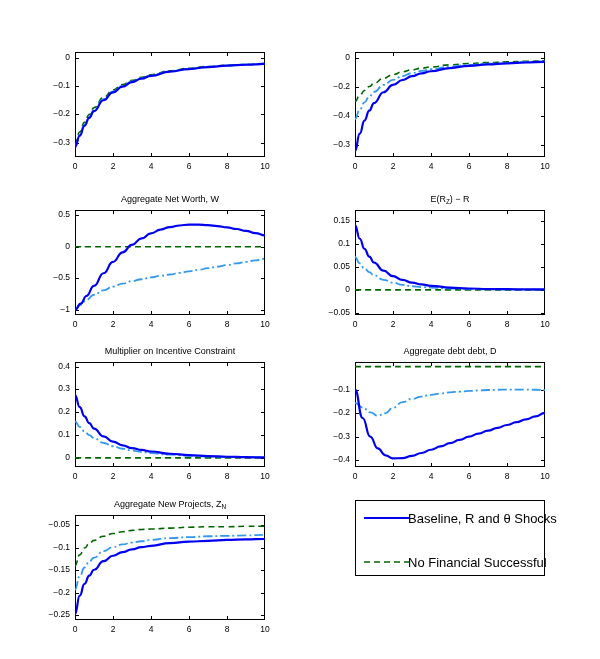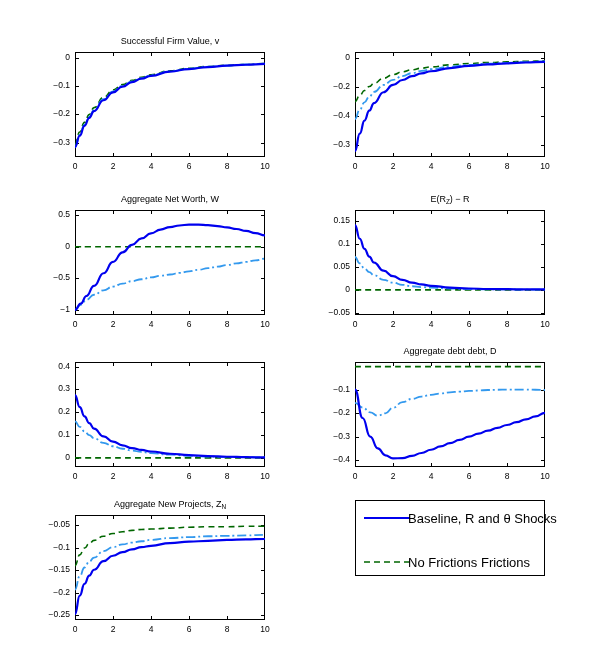--- a/index.html
+++ b/index.html
@@ -77,21 +77,20 @@
     color: #000;
     white-space: nowrap;
   }
   sub { font-size: 0.72em; vertical-align: -0.25em; }
 </style>
 </head>
 <body>
 
 <div id="page">
     <div class="panel" style="left: 15px; top: 36px; width: 260px; height: 145px;">
-      <div class="panel-title" style="left: 60px; width: 190px;">Successful Firm Value, v</div>
       <div class="plotbox" style="left: 60px; top: 16px; width: 190px; height: 105px;"></div>
       <div class="axis-label ylabel" style="left: 0px; width: 55px; top: 100.811px;">−0.3</div>
       <div style="position: absolute; background: rgb(0, 0, 0); left: 60px; top: 106.811px; width: 4px; height: 1px;"></div>
       <div style="position: absolute; background: rgb(0, 0, 0); left: 246px; top: 106.811px; width: 4px; height: 1px;"></div>
       <div class="axis-label ylabel" style="left: 0px; width: 55px; top: 72.4324px;">−0.2</div>
       <div style="position: absolute; background: rgb(0, 0, 0); left: 60px; top: 78.4324px; width: 4px; height: 1px;"></div>
       <div style="position: absolute; background: rgb(0, 0, 0); left: 246px; top: 78.4324px; width: 4px; height: 1px;"></div>
       <div class="axis-label ylabel" style="left: 0px; width: 55px; top: 44.0541px;">−0.1</div>
       <div style="position: absolute; background: rgb(0, 0, 0); left: 60px; top: 50.0541px; width: 4px; height: 1px;"></div>
       <div style="position: absolute; background: rgb(0, 0, 0); left: 246px; top: 50.0541px; width: 4px; height: 1px;"></div>
@@ -263,20 +262,21 @@
           </clipPath>
         </defs>
         <g clip-path="url(#clip3)">
           <path d="M 0.00 79.89 C 2.38 79.89 2.38 79.89 4.75 79.89 C 7.13 79.89 7.13 79.89 9.50 79.89 C 11.88 79.89 11.88 79.89 14.25 79.89 C 16.63 79.89 16.63 79.89 19.00 79.89 C 23.75 79.89 23.75 79.89 28.50 79.89 C 33.25 79.89 33.25 79.89 38.00 79.89 C 42.75 79.89 42.75 79.89 47.50 79.89 C 52.25 79.89 52.25 79.89 57.00 79.89 C 61.75 79.89 61.75 79.89 66.50 79.89 C 71.25 79.89 71.25 79.89 76.00 79.89 C 85.50 79.89 85.50 79.89 95.00 79.89 C 104.50 79.89 104.50 79.89 114.00 79.89 C 123.50 79.89 123.50 79.89 133.00 79.89 C 142.50 79.89 142.50 79.89 152.00 79.89 C 161.50 79.89 161.50 79.89 171.00 79.89 C 180.50 79.89 180.50 79.89 190.00 79.89" fill="none" stroke="#006600" stroke-width="1.6" stroke-dasharray="6,4" stroke-linecap="butt"></path>
           <path d="M 0.00 47.02 C 2.38 47.02 2.38 53.41 4.75 53.41 C 7.13 53.41 7.13 58.43 9.50 58.43 C 11.88 58.43 11.88 62.09 14.25 62.09 C 16.63 62.09 16.63 65.28 19.00 65.28 C 23.75 65.28 23.75 69.85 28.50 69.85 C 33.25 69.85 33.25 72.59 38.00 72.59 C 42.75 72.59 42.75 74.87 47.50 74.87 C 52.25 74.87 52.25 76.24 57.00 76.24 C 61.75 76.24 61.75 77.15 66.50 77.15 C 71.25 77.15 71.25 77.61 76.00 77.61 C 85.50 77.61 85.50 78.52 95.00 78.52 C 104.50 78.52 104.50 78.98 114.00 78.98 C 123.50 78.98 123.50 79.43 133.00 79.43 C 142.50 79.43 142.50 79.43 152.00 79.43 C 161.50 79.43 161.50 79.66 171.00 79.66 C 180.50 79.66 180.50 79.66 190.00 79.66" fill="none" stroke="#3399ee" stroke-width="1.8" stroke-dasharray="9,3,2,3" stroke-linecap="butt"></path>
           <path d="M 0.00 15.07 C 2.38 15.07 2.38 28.76 4.75 28.76 C 7.13 28.76 7.13 38.80 9.50 38.80 C 11.88 38.80 11.88 46.57 14.25 46.57 C 16.63 46.57 16.63 52.50 19.00 52.50 C 23.75 52.50 23.75 60.72 28.50 60.72 C 33.25 60.72 33.25 66.20 38.00 66.20 C 42.75 66.20 42.75 69.85 47.50 69.85 C 52.25 69.85 52.25 72.59 57.00 72.59 C 61.75 72.59 61.75 74.41 66.50 74.41 C 71.25 74.41 71.25 75.78 76.00 75.78 C 85.50 75.78 85.50 77.61 95.00 77.61 C 104.50 77.61 104.50 78.52 114.00 78.52 C 123.50 78.52 123.50 78.98 133.00 78.98 C 142.50 78.98 142.50 79.21 152.00 79.21 C 161.50 79.21 161.50 79.43 171.00 79.43 C 180.50 79.43 180.50 79.43 190.00 79.43" fill="none" stroke="#0000ee" stroke-width="2.2" stroke-linecap="butt"></path>
         </g>
       </svg>
     </div>
     <div class="panel" style="left: 15px; top: 346px; width: 260px; height: 145px;">
+      <div class="panel-title" style="left: 60px; width: 190px;">Multiplier on Incentive Constraint</div>
       <div class="plotbox" style="left: 60px; top: 16px; width: 190px; height: 105px;"></div>
       <div class="axis-label ylabel" style="left: 0px; width: 55px; top: 105.87px;">0</div>
       <div style="position: absolute; background: rgb(0, 0, 0); left: 60px; top: 111.87px; width: 4px; height: 1px;"></div>
       <div style="position: absolute; background: rgb(0, 0, 0); left: 246px; top: 111.87px; width: 4px; height: 1px;"></div>
       <div class="axis-label ylabel" style="left: 0px; width: 55px; top: 83.0435px;">0.1</div>
       <div style="position: absolute; background: rgb(0, 0, 0); left: 60px; top: 89.0435px; width: 4px; height: 1px;"></div>
       <div style="position: absolute; background: rgb(0, 0, 0); left: 246px; top: 89.0435px; width: 4px; height: 1px;"></div>
       <div class="axis-label ylabel" style="left: 0px; width: 55px; top: 60.2174px;">0.2</div>
       <div style="position: absolute; background: rgb(0, 0, 0); left: 60px; top: 66.2174px; width: 4px; height: 1px;"></div>
       <div style="position: absolute; background: rgb(0, 0, 0); left: 246px; top: 66.2174px; width: 4px; height: 1px;"></div>
@@ -416,16 +416,16 @@
       <div class="legend-row" style="top: 6px;">
         <svg width="46" height="6" style="position: absolute; left: 8px; top: 8px;">
           <line x1="0" y1="3" x2="46" y2="3" stroke="#0000ee" stroke-width="2.2"></line>
         </svg>
         <div class="legend-text">Baseline, R and θ Shocks</div>
       </div>
       <div class="legend-row" style="top: 50px;">
         <svg width="46" height="6" style="position: absolute; left: 8px; top: 8px;">
           <line x1="0" y1="3" x2="46" y2="3" stroke="#006600" stroke-width="1.6" stroke-dasharray="6,4"></line>
         </svg>
-        <div class="legend-text">No Frictions Frictions</div>
+        <div class="legend-text">No Financial Successful</div>
       </div>
     </div>
   </div>
 
 </body></html>

